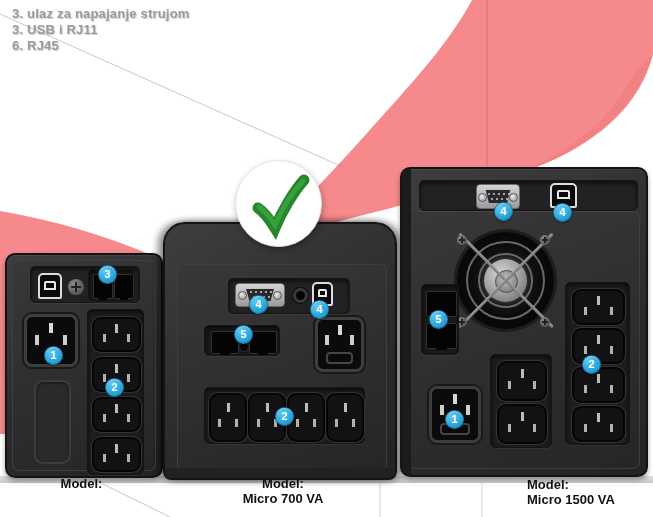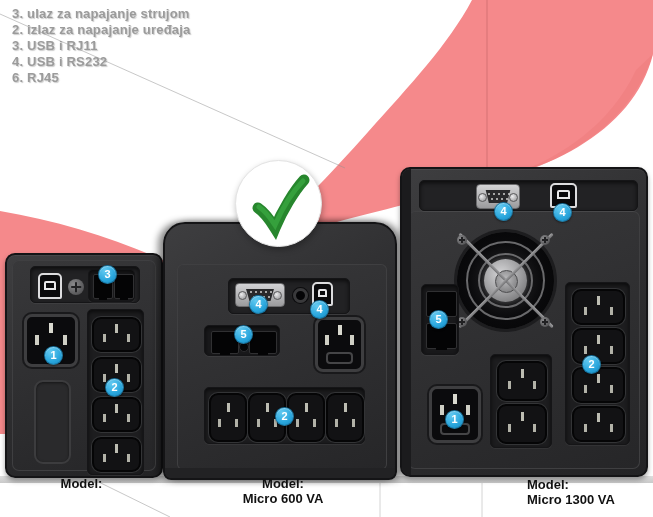--- a/index.html
+++ b/index.html
@@ -110,23 +110,21 @@
     <line x1="58" y1="462" x2="170" y2="517" stroke="rgba(145,145,145,0.5)" stroke-width="1"></line>
     <line x1="487" y1="0" x2="487" y2="168" stroke="rgba(140,60,60,0.3)" stroke-width="1"></line>
     <line x1="380" y1="483" x2="380" y2="517" stroke="#d4d4d4" stroke-width="1"></line>
     <line x1="482" y1="483" x2="482" y2="517" stroke="#d4d4d4" stroke-width="1"></line>
   </svg>
 
   <div class="floor"></div>
 
   <div class="legend">
     <div>3. ulaz za napajanje strujom</div>
-    <div>2. izlaz za napajanje uređaja</div>
     <div>3. USB i RJ11</div>
-    <div>4. USB i RS232</div>
     <div>6. RJ45</div>
   </div>
 
   <div class="dev" style="left:5px;top:253px;width:158px;height:225px;border-radius:10px;z-index:2;">
     <div class="face" style="inset:5px;"></div>
 
     <div class="panel" style="left:23px;top:11px;width:110px;height:37px;"></div>
     <div class="usb" style="left:31px;top:18px;width:24px;height:26px;"></div>
     <div class="screw" style="left:61px;top:24px;width:16px;height:16px;"></div>
     <div class="panel" style="left:81px;top:14px;width:47px;height:33px;background:#1a1a1c;">
@@ -247,20 +245,20 @@
       <path d="M22,47 C28,51 34,59 39,67 C46,50 58,30 68,19" fill="none" stroke="#27862d" stroke-width="11" stroke-linecap="round"></path>
       <path d="M23,46 C29,50 35,58 39,64 C46,48 57,30 67,20" fill="none" stroke="#35a03c" stroke-width="5" stroke-linecap="round"></path>
     </svg>
   </div>
 
   <div class="model" style="left:0;top:477px;width:163px;text-align:center;">
     <div>Model:</div>
   </div>
   <div class="model" style="left:200px;top:477px;width:166px;text-align:center;">
     <div>Model:</div>
-    <div>Micro 600 VA</div>
+    <div>Micro 700 VA</div>
   </div>
   <div class="model" style="left:527px;top:478px;width:126px;text-align:left;">
     <div>Model:</div>
-    <div>Micro 1300 VA</div>
+    <div>Micro 1500 VA</div>
   </div>
 
 </div>
 
 </body></html>

